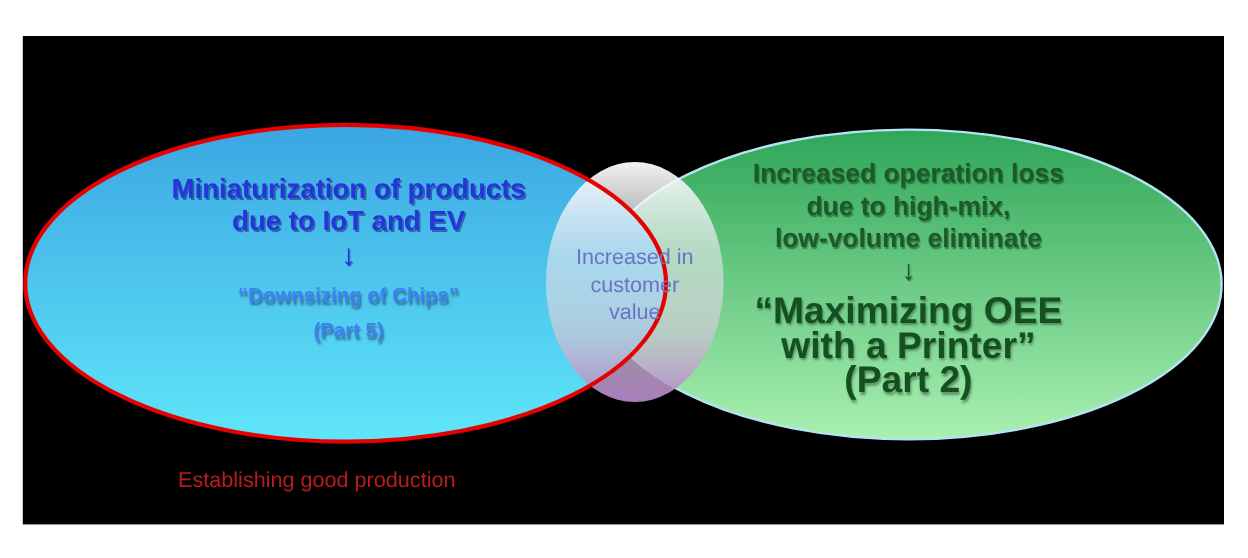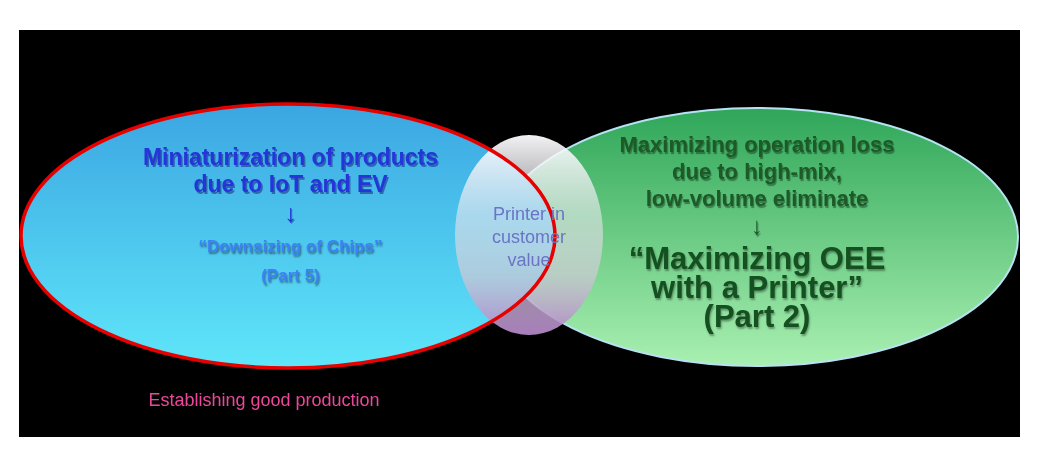--- a/index.html
+++ b/index.html
@@ -85,21 +85,21 @@
     left: 449px;
     top: 203px;
     width: 160px;
     color: #6b74c4;
     font-size: 18px;
     line-height: 23px;
     font-weight: normal;
   }
   
   .caption {
-    color: #ec4899;
+    color: #b91c1c;
     font-size: 18px;
     line-height: 21px;
     top: 390px;
   }
   .caption-left  { left: 64px;  width: 400px; }
   .caption-right { left: 543px; width: 460px; }
 </style>
 </head>
 <body>
 
@@ -139,33 +139,33 @@
     <div>Miniaturization of products</div>
     <div>due to IoT and EV</div>
     <div class="arrow">↓</div>
     <div class="navy-sub">
       <div>“Downsizing of Chips”</div>
       <div>(Part 5)</div>
     </div>
   </div>
 
   <div class="txt green-block">
-    <div>Maximizing operation loss</div>
+    <div>Increased operation loss</div>
     <div>due to high-mix,</div>
     <div>low-volume eliminate</div>
     <div class="arrow">↓</div>
     <div class="dkgreen-sub">
       <div>“Maximizing OEE</div>
       <div>with a Printer”</div>
       <div>(Part 2)</div>
     </div>
   </div>
 
   <div class="txt center-block">
-    <div>Printer in</div>
+    <div>Increased in</div>
     <div>customer</div>
     <div>value</div>
   </div>
 
   <div class="txt caption caption-left">
     <div>Establishing good production</div>
   </div>
 
   <div class="txt caption caption-right">
   </div>

